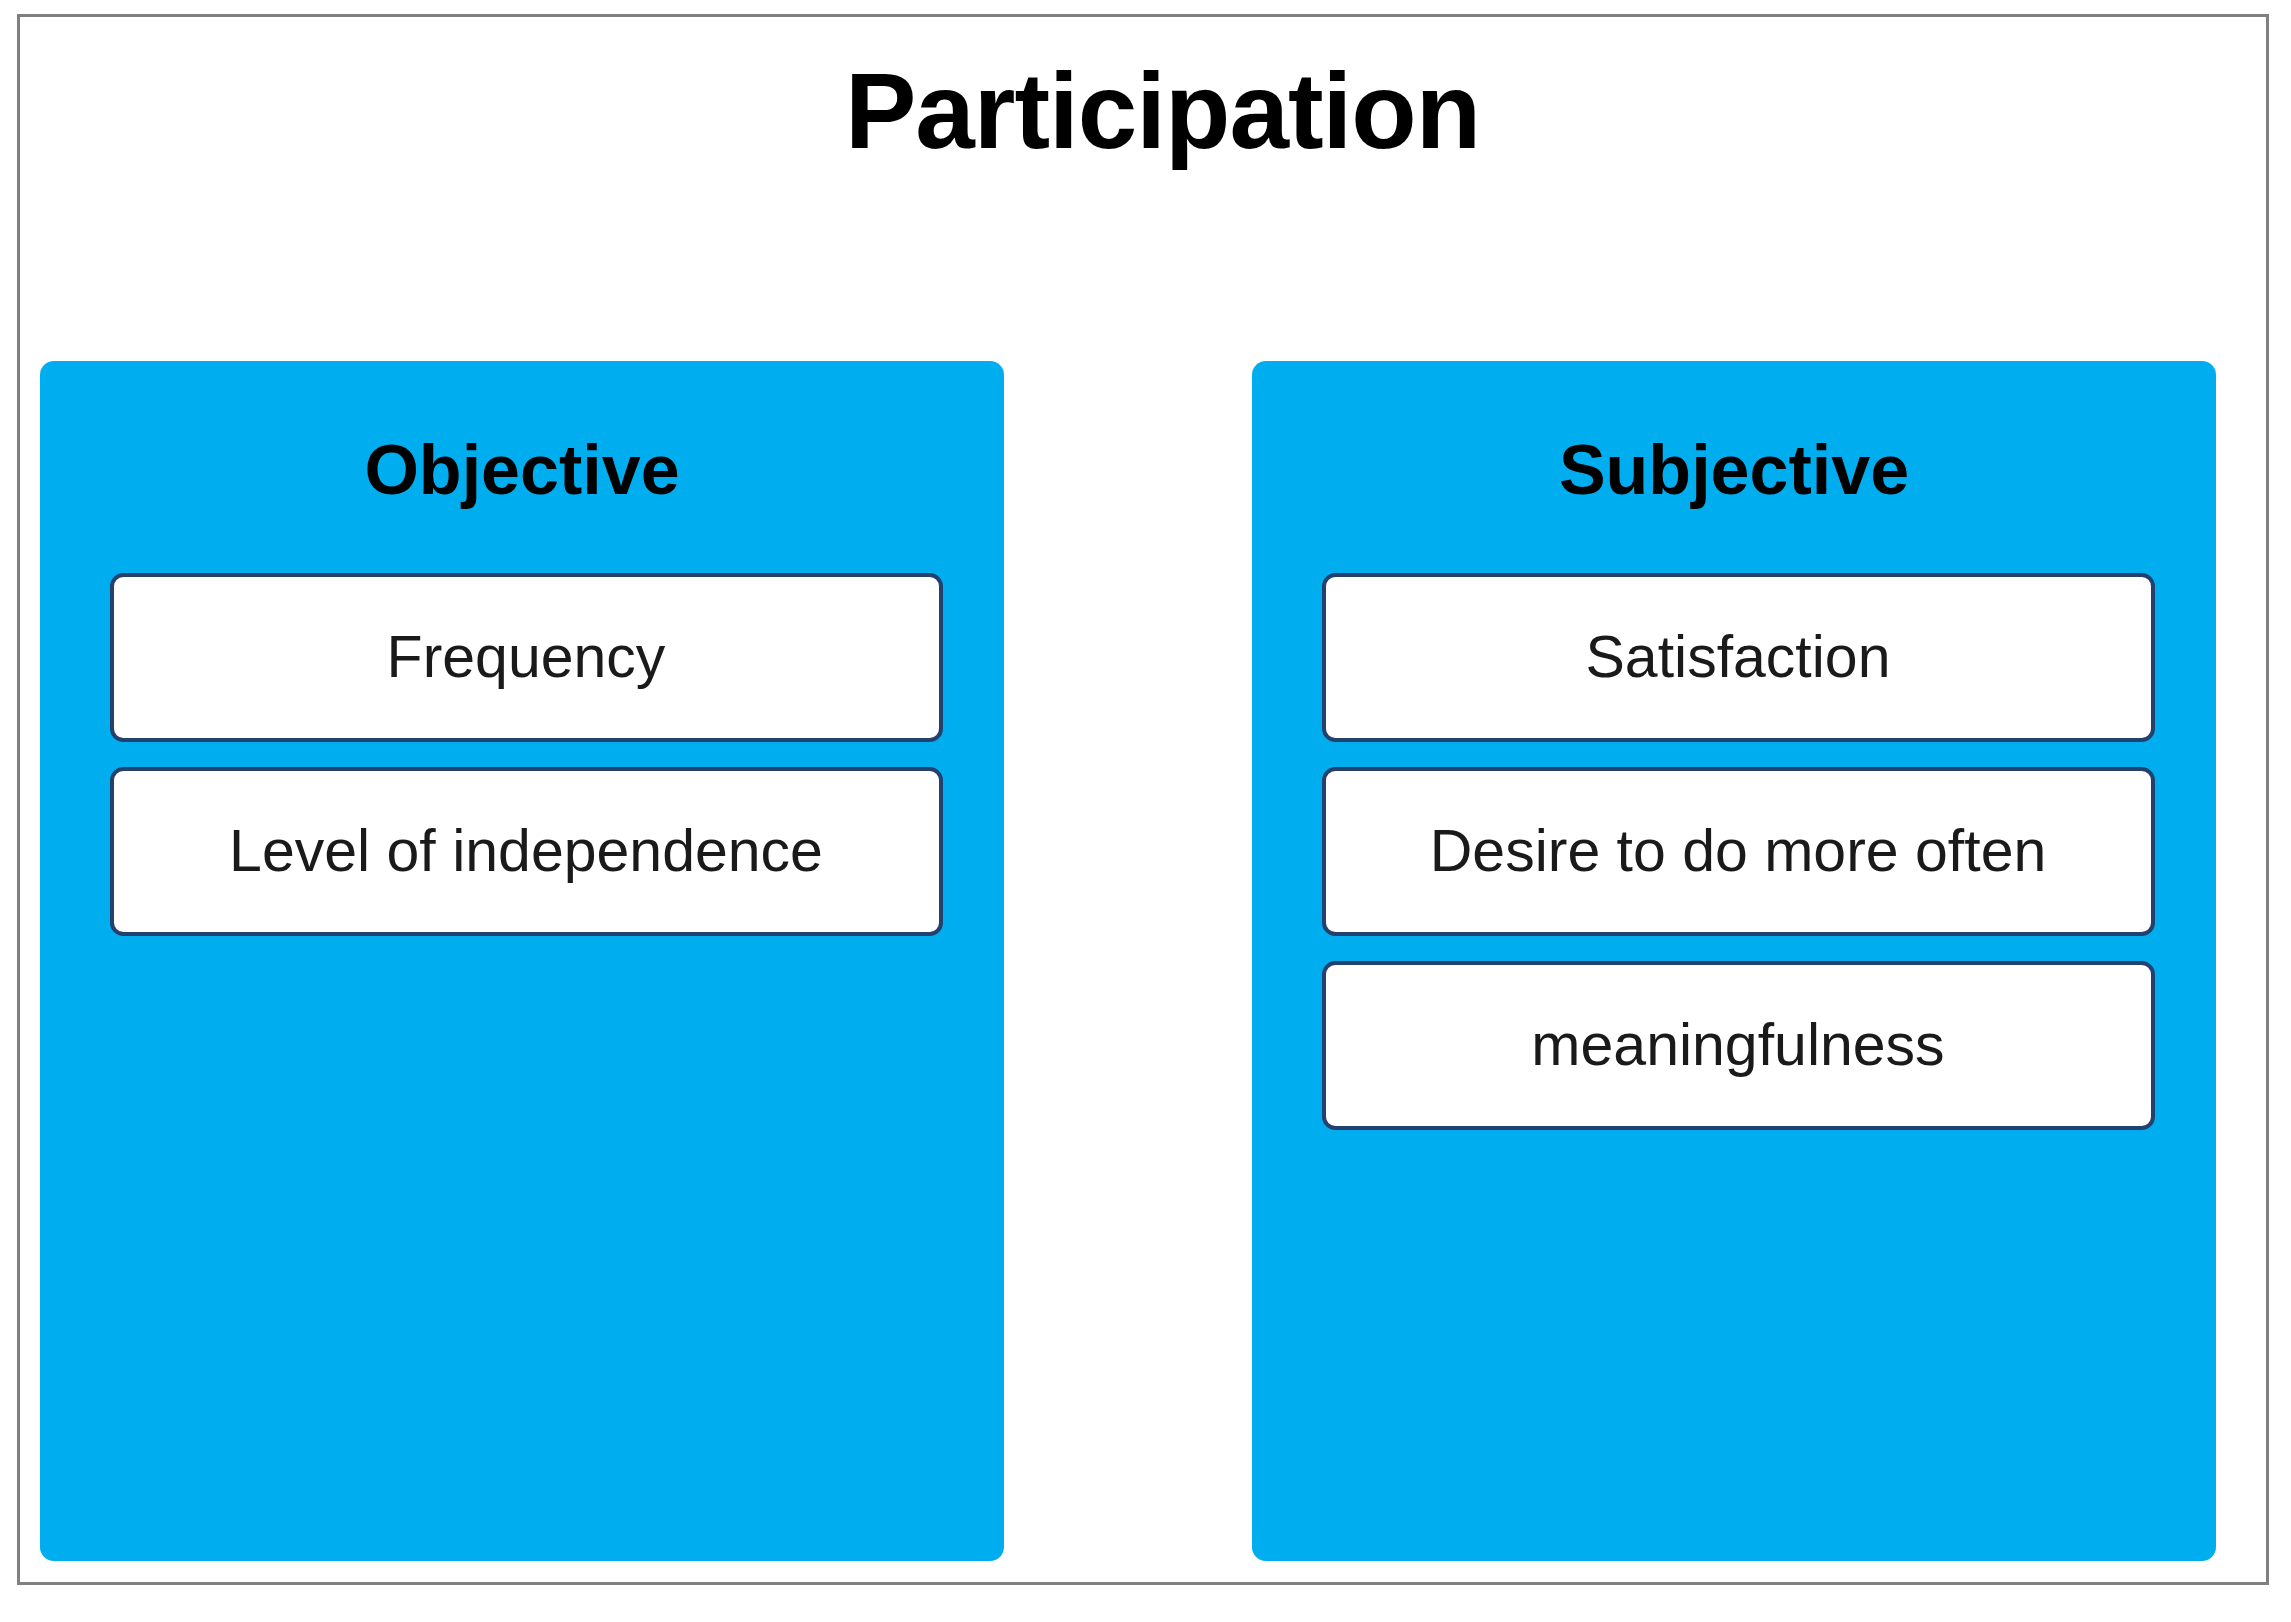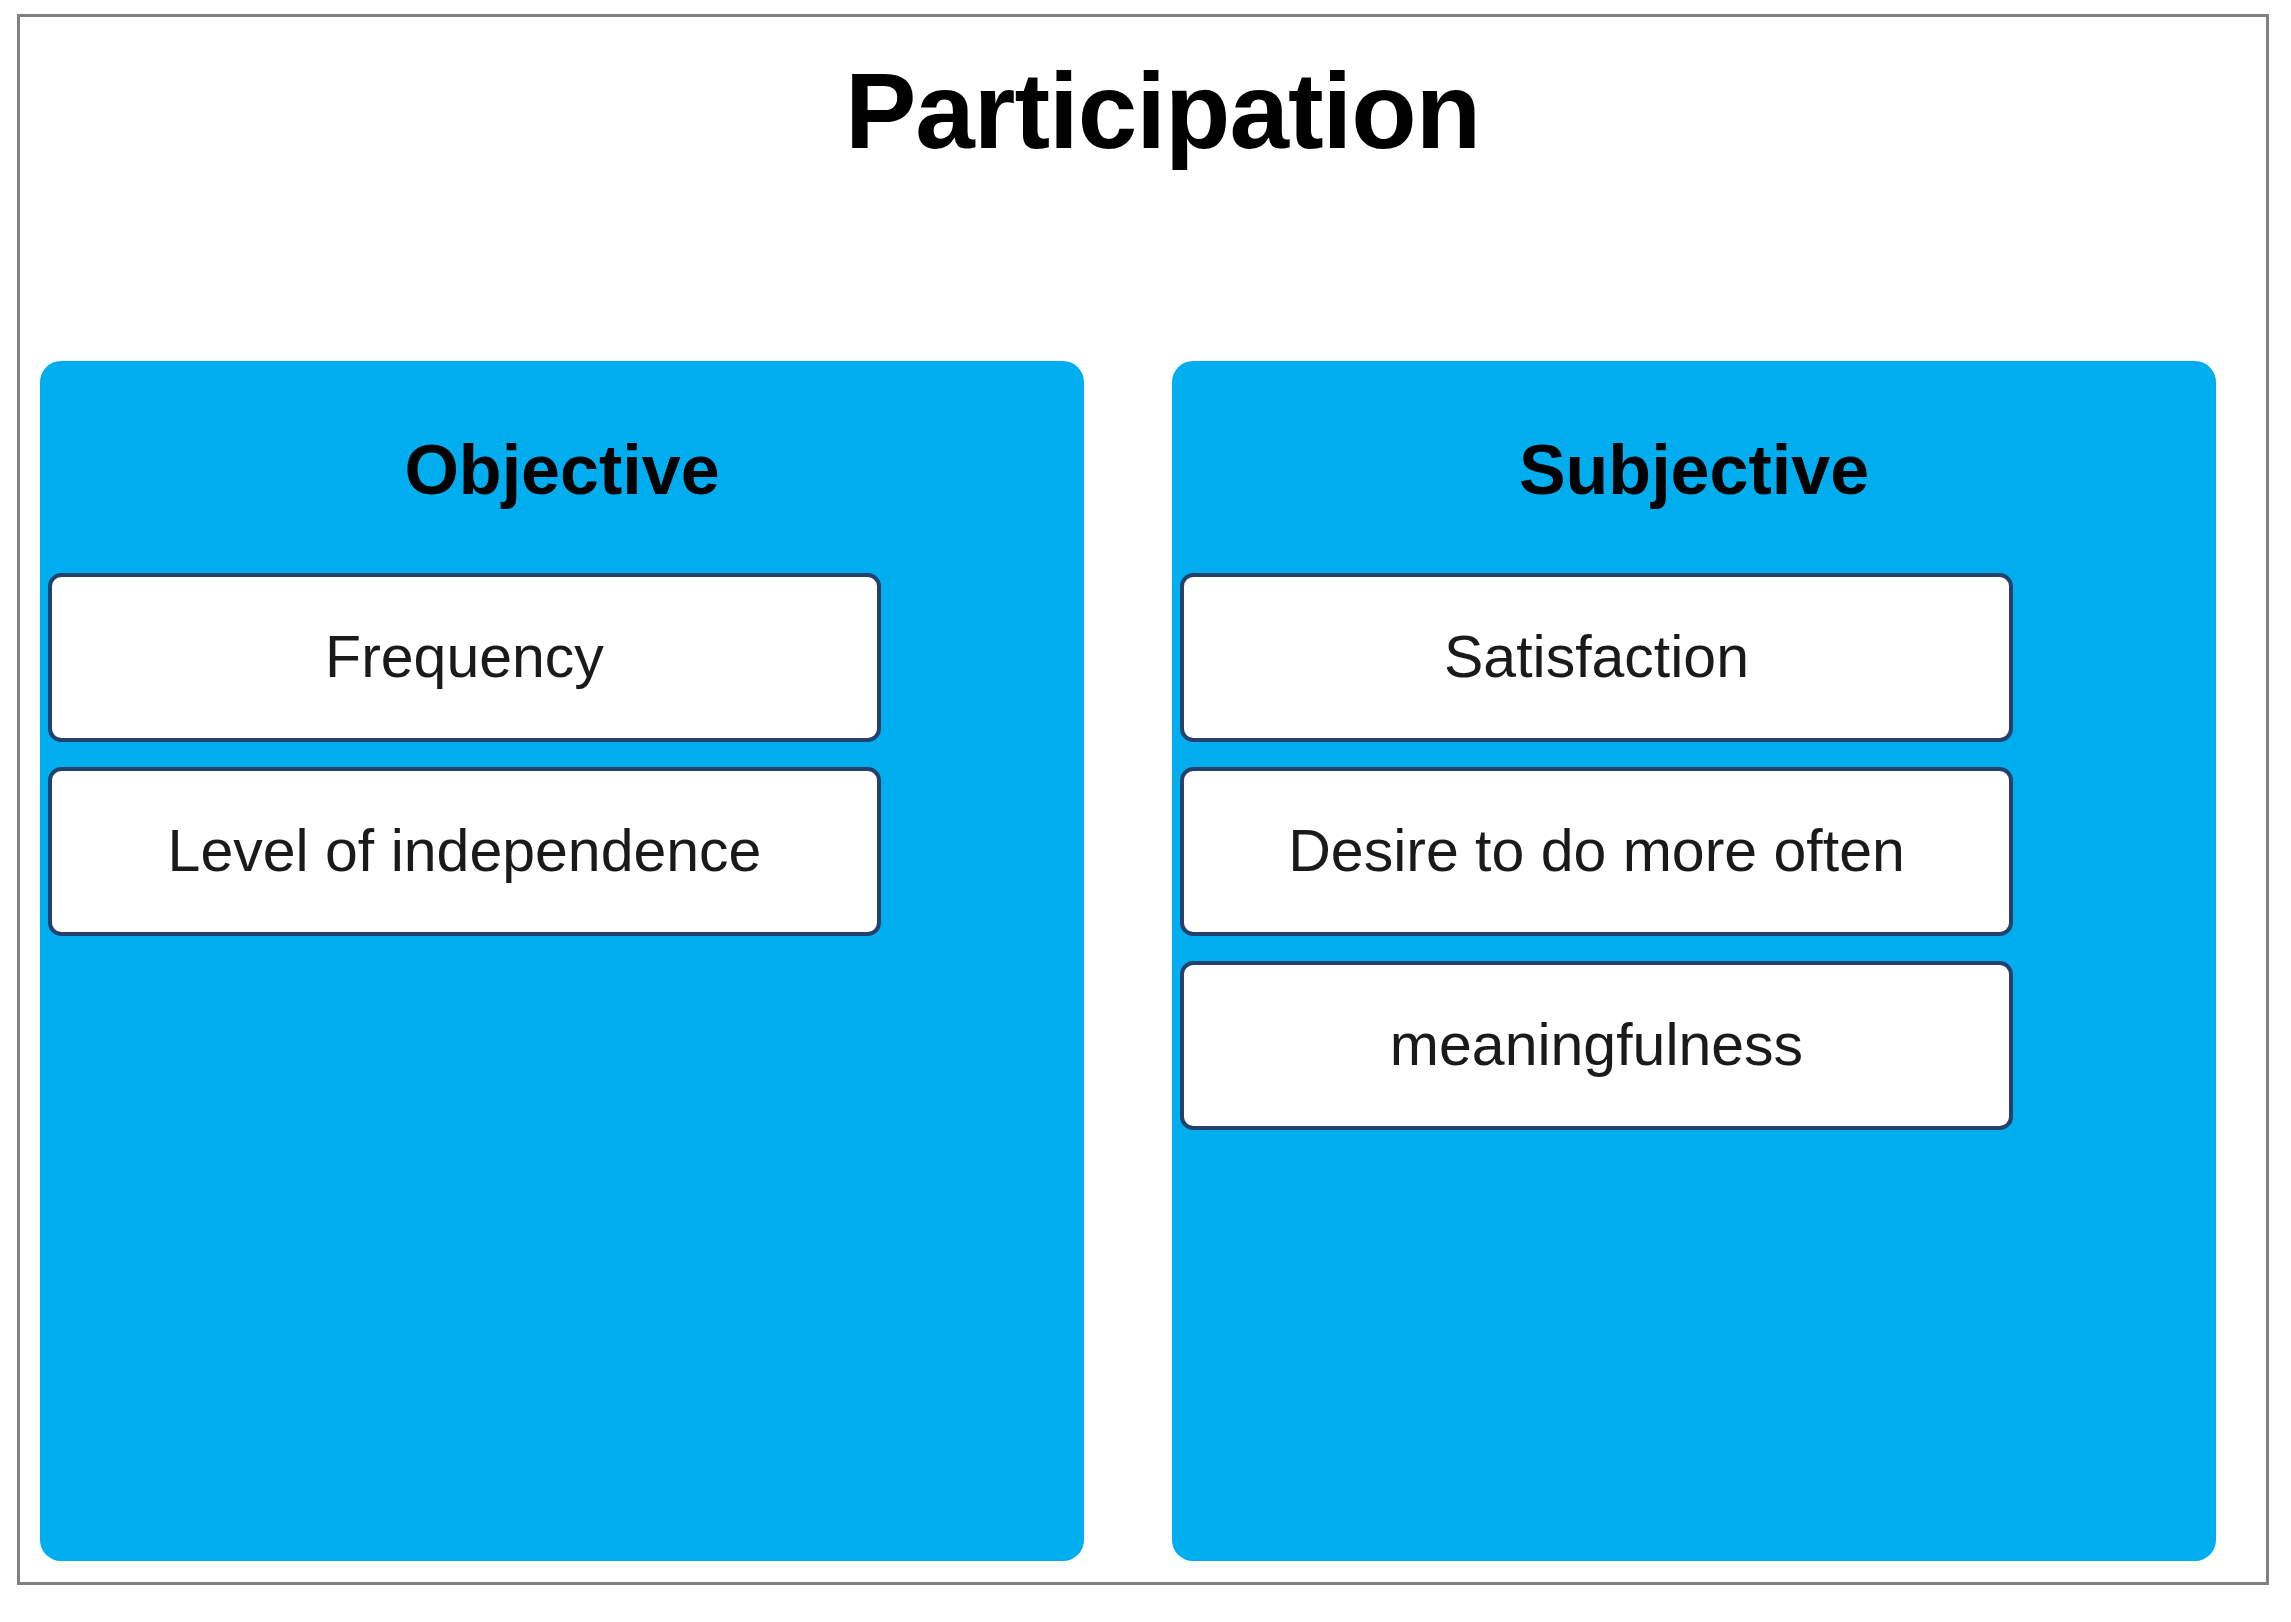--- a/index.html
+++ b/index.html
@@ -52,26 +52,27 @@
     left: 40px;
     top: 361px;
     width: 2176px;
     height: 1200px;
     display: flex;
     justify-content: space-between;
     align-items: stretch;
   }
 
   .panel {
-    width: 1044px;
+    width: 964px;
     background: #00AEEF;
-    border-radius: 21px;
+    border-radius: 14px;
     box-sizing: border-box;
     display: flex;
     flex-direction: column;
+    align-items: center;
     padding-top: 74px;
   }
 
   .panel-title {
     font-size: 70px;
     font-weight: bold;
     color: #000000;
     line-height: 1;
     margin: 0 0 68px 0;
     text-align: center;

